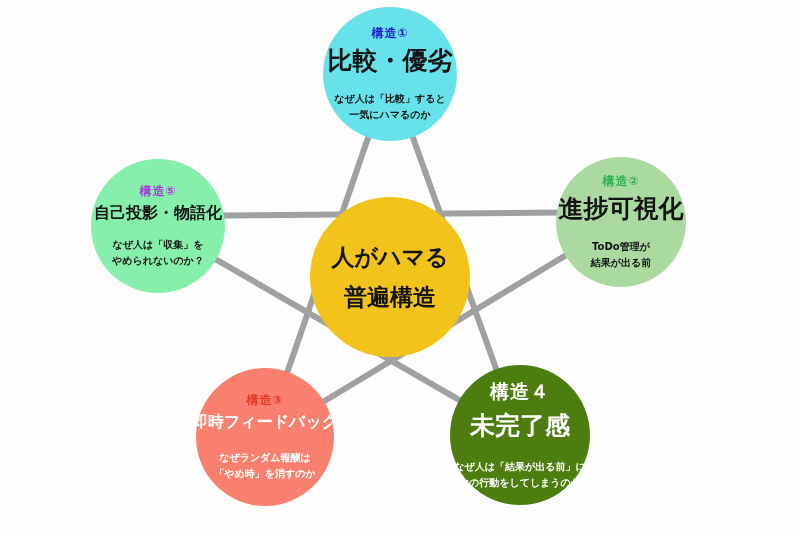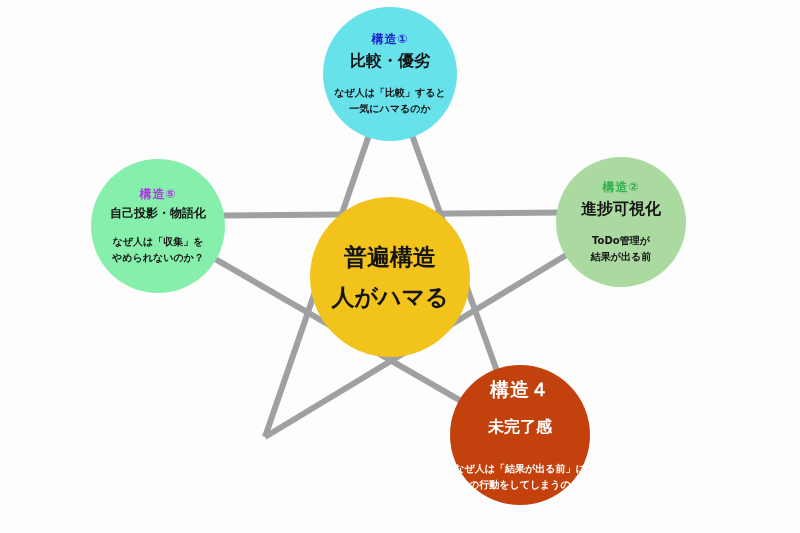--- a/index.html
+++ b/index.html
@@ -34,41 +34,41 @@
     justify-content: center;
     text-align: center;
     line-height: 1.35;
   }
   .node-label {
     font-size: 12px;
     font-weight: bold;
     letter-spacing: 1px;
   }
   .node-title {
-    font-size: 16px;
+    font-size: 25px;
     font-weight: bold;
     margin-top: 3px;
     white-space: nowrap;
   }
   .node-subtitle {
     font-size: 10px;
     font-weight: bold;
     line-height: 1.6;
     margin-top: 13px;
     white-space: nowrap;
   }
   
   .n1 { left: 323px; top: 7px;   width: 134px; height: 134px; }
   .n2 { left: 556px; top: 157px; width: 130px; height: 130px; text-align: center; }
   .n3 { left: 196px; top: 368px; width: 138px; height: 138px; }
   .n4 { left: 450px; top: 365px; width: 140px; height: 140px; }
   .n5 { left: 91px;  top: 159px; width: 134px; height: 134px; }
   .center { left: 310px; top: 197px; width: 160px; height: 160px; }
 
-  .n3 .node-title, .n5 .node-title { font-size: 12px; }
+  .n3 .node-title, .n5 .node-title { font-size: 16px; }
   .n3 .node-subtitle { margin-top: 17px; }
   .n4 .node-label { font-size: 19px; }
   .n4 .node-title { margin-top: 5px; font-family: Liberation Serif, serif; }
   .n4 .node-subtitle { margin-top: 16px; }
 
   .center-line {
     font-size: 23px;
     font-weight: bold;
     line-height: 1.75;
     white-space: nowrap;
@@ -81,44 +81,52 @@
 
   <svg class="connectors" viewBox="0 0 800 533">
     <line x1="390" y1="74" x2="265" y2="437" style="stroke: rgb(158, 160, 162);"></line>
     <line x1="390" y1="74" x2="520" y2="435" style="stroke: rgb(158, 160, 162);"></line>
     <line x1="158" y1="216" x2="621" y2="212" style="stroke: rgb(158, 160, 162);"></line>
     <line x1="158" y1="226" x2="520" y2="435" style="stroke: rgb(158, 160, 162);"></line>
     <line x1="621" y1="222" x2="265" y2="437" style="stroke: rgb(158, 160, 162);"></line>
   </svg>
 
   <div class="node center" style="background: rgb(242, 195, 26); color: rgb(20, 20, 20);">
+    <div class="center-line">人がハマる</div>
     <div class="center-line">普遍構造</div>
-    <div class="center-line">人がハマる</div>
   </div>
 
   <div class="node n1" style="background: rgb(103, 225, 234); color: rgb(20, 20, 20);">
     <div class="node-label" style="color: rgb(28, 28, 208);">構造①</div>
     <div class="node-title">比較・優劣</div>
     <div class="node-subtitle" style="color: rgb(20, 20, 20);">
       <div>なぜ人は「比較」すると</div>
       <div>一気にハマるのか</div>
     </div>
   </div>
 
   <div class="node n2" style="background: rgb(171, 218, 161); color: rgb(20, 20, 20);">
     <div class="node-label" style="color: rgb(45, 176, 78);">構造②</div>
     <div class="node-title">進捗可視化</div>
     <div class="node-subtitle" style="color: rgb(20, 20, 20);">
       <div>ToDo管理が</div>
       <div>結果が出る前</div>
     </div>
   </div>
 
+  <div class="node n3" style="background: rgb(249, 128, 110); color: rgb(255, 255, 255);">
+    <div class="node-label" style="color: rgb(224, 58, 40);">構造③</div>
+    <div class="node-title">即時フィードバック</div>
+    <div class="node-subtitle" style="color: rgb(255, 255, 255);">
+      <div>なぜランダム報酬は</div>
+      <div>「やめ時」を消すのか</div>
+    </div>
+  </div>
 
-  <div class="node n4" style="background: #c2410c; color: rgb(255, 255, 255); gap: 8px;">
+  <div class="node n4" style="background: #4d7c0f; color: rgb(255, 255, 255);">
     <div class="node-label" style="color: rgb(255, 255, 255);">構造４</div>
     <div class="node-title">未完了感</div>
     <div class="node-subtitle" style="color: rgb(255, 255, 255);">
       <div>なぜ人は「結果が出る前」に</div>
       <div>次の行動をしてしまうのか</div>
     </div>
   </div>
 
   <div class="node n5" style="background: #86efac; color: rgb(20, 20, 20);">
     <div class="node-label" style="color: rgb(172, 53, 223);">構造⑤</div>

